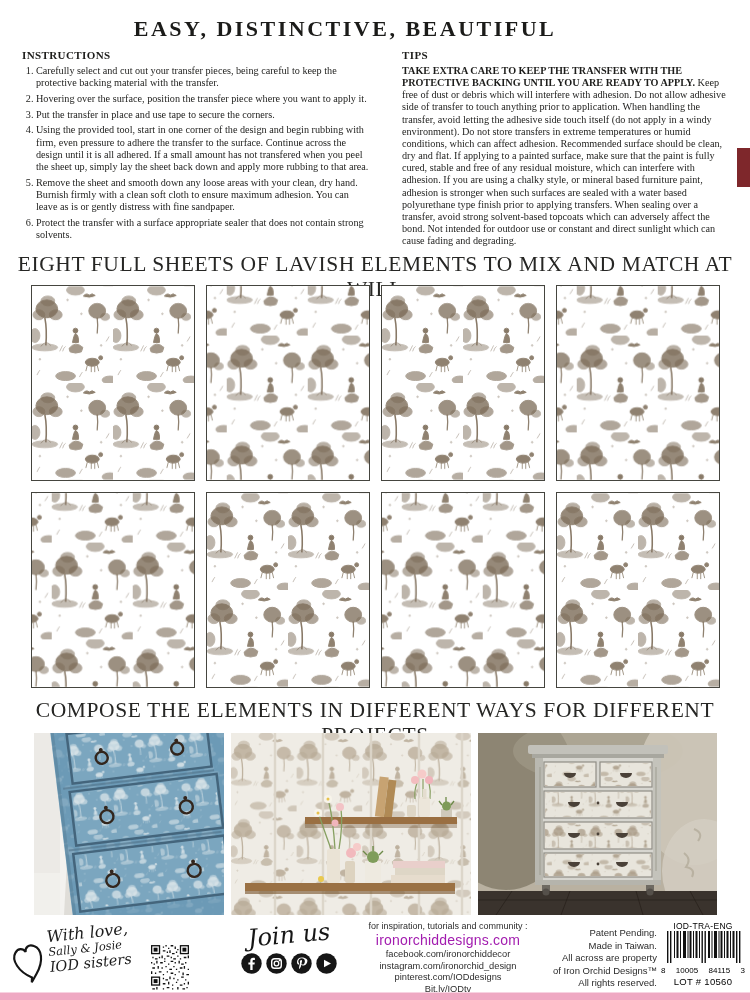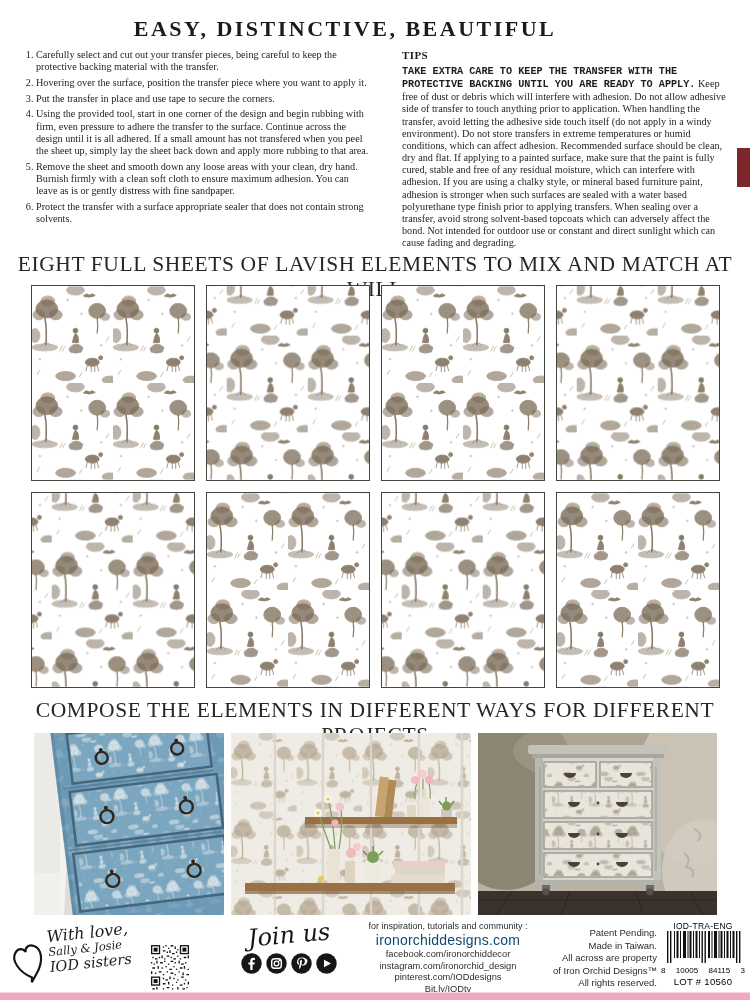--- a/index.html
+++ b/index.html
@@ -7,21 +7,21 @@
         font-family:"Liberation Serif",serif;color:#1d1d1b;}
   .title{position:absolute;top:16px;left:0;width:690px;text-align:center;margin:0;
          font-size:22px;font-weight:700;letter-spacing:2.5px;color:#1b1b19;}
   .cols{position:absolute;top:49px;left:22px;width:708px;display:flex;gap:30px;}
   .col-left{width:350px;}
   .col-right{flex:1;}
   .colhead{font-size:11px;font-weight:700;letter-spacing:.4px;margin-bottom:4px;}
   ol.ilist{margin:0;padding:0 0 0 14px;font-size:10.2px;line-height:12.2px;}
   ol.ilist li{margin-bottom:3.5px;}
   .tips-p{margin:2px 0 0 0;font-size:10.2px;line-height:12.15px;}
-  .tb{font-weight:700;font-family:Liberation Mono, monospace;}
+  .tb{font-weight:700;}
   .sechead{position:absolute;left:0;width:750px;text-align:center;margin:0;
            font-size:21.5px;font-weight:400;letter-spacing:.6px;color:#262624;}
   #h-sheets{top:252px;}
   #h-compose{top:698px;}
   .sheet-grid{position:absolute;top:285px;left:0;width:750px;display:flex;flex-wrap:wrap;
               justify-content:center;column-gap:11px;row-gap:11px;}
   .sheet{width:164px;height:196px;border:1px solid #45453f;background:#fff;box-sizing:border-box;}
   .sheet svg{display:block;width:100%;height:100%;}
   .photo-row{position:absolute;top:733px;left:0;width:750px;display:flex;justify-content:center;gap:7px;}
   .photo{display:block;}
@@ -31,21 +31,21 @@
   .sig-lines{margin-left:38px;font-family:"DejaVu Serif",serif;font-style:italic;}
   .sig-l1{font-size:16px;}
   .sig-l2{font-size:11.5px;margin-top:-1px;}
   .sig-l3{font-size:14.5px;margin-top:0px;}
   .qr{position:absolute;left:151px;top:30px;}
   .join{position:absolute;left:230px;top:6px;width:118px;text-align:center;}
   .join-script{font-family:"DejaVu Serif",serif;font-style:italic;font-size:24px;transform:rotate(-5deg);color:#161616;}
   .soc-row{display:flex;justify-content:center;gap:4px;margin-top:4px;}
   .community{position:absolute;left:363px;top:6px;width:170px;text-align:center;color:#2e2e2e;}
   .comm-intro{font-size:9px;}
-  .comm-site{font-size:14px;letter-spacing:.2px;margin:1px 0 1px 0;color:#0c4a6e;}
+  .comm-site{font-size:14px;letter-spacing:.2px;margin:1px 0 1px 0;color:#a21caf;}
   .comm-link{font-size:9.3px;line-height:11.5px;}
   .legal{position:absolute;left:543px;top:12px;width:114px;text-align:right;font-size:9.5px;line-height:12.5px;color:#2b2b2b;}
   .barcode{position:absolute;left:659px;top:6px;width:88px;text-align:center;color:#000000;}
   .bc-sku{font-size:8.5px;letter-spacing:.3px;}
   .bc-digits{display:flex;justify-content:space-between;padding:0 2px;font-size:8px;margin-top:-1px;}
   .bc-lot{font-size:9.5px;margin-top:1px;letter-spacing:.3px;}
   .pink-strip{position:absolute;left:0;bottom:0;width:750px;height:7px;background:#efa9c3;border-top:1px solid #f8d3e2;}
   .red-tab{position:absolute;right:0;top:148px;width:13px;height:39px;background:#7e272b;}
   .hiddefs{position:absolute;width:0;height:0;}
 </style>
@@ -109,20 +109,21 @@
             <use href="#toileMotif"></use>
           </g>
       </pattern>
     </defs>
   </svg>
 
   <h1 class="title">EASY, DISTINCTIVE, BEAUTIFUL</h1>
 
   <div class="cols">
     <div class="col-left">
+      <div class="colhead">INSTRUCTIONS</div>
       <ol class="ilist">
         <li>Carefully select and cut out your transfer pieces, being careful to keep the protective backing material with the transfer.</li>
         <li>Hovering over the surface, position the transfer piece where you want to apply it.</li>
         <li>Put the transfer in place and use tape to secure the corners.</li>
         <li>Using the provided tool, start in one corner of the design and begin rubbing with firm, even pressure to adhere the transfer to the surface. Continue across the design until it is all adhered. If a small amount has not transfered when you peel the sheet up, simply lay the sheet back down and apply more rubbing to that area.</li>
         <li>Remove the sheet and smooth down any loose areas with your clean, dry hand. Burnish firmly with a clean soft cloth to ensure maximum adhesion. You can leave as is or gently distress with fine sandpaper.</li>
         <li>Protect the transfer with a surface appropriate sealer that does not contain strong solvents.</li>
       </ol>
     </div>
     <div class="col-right">

